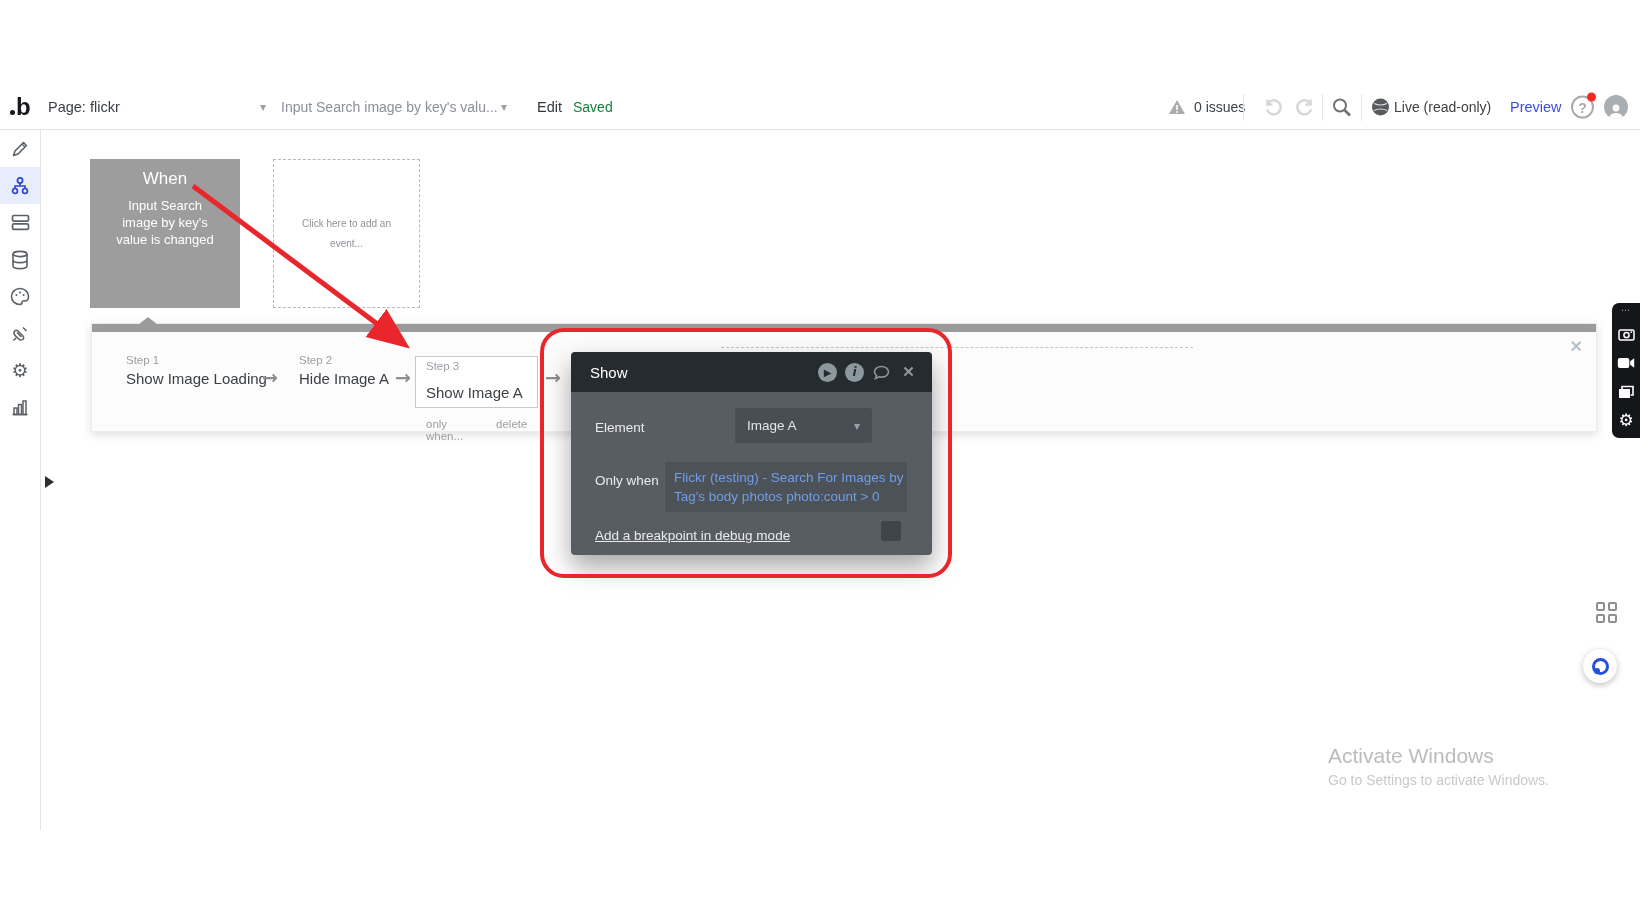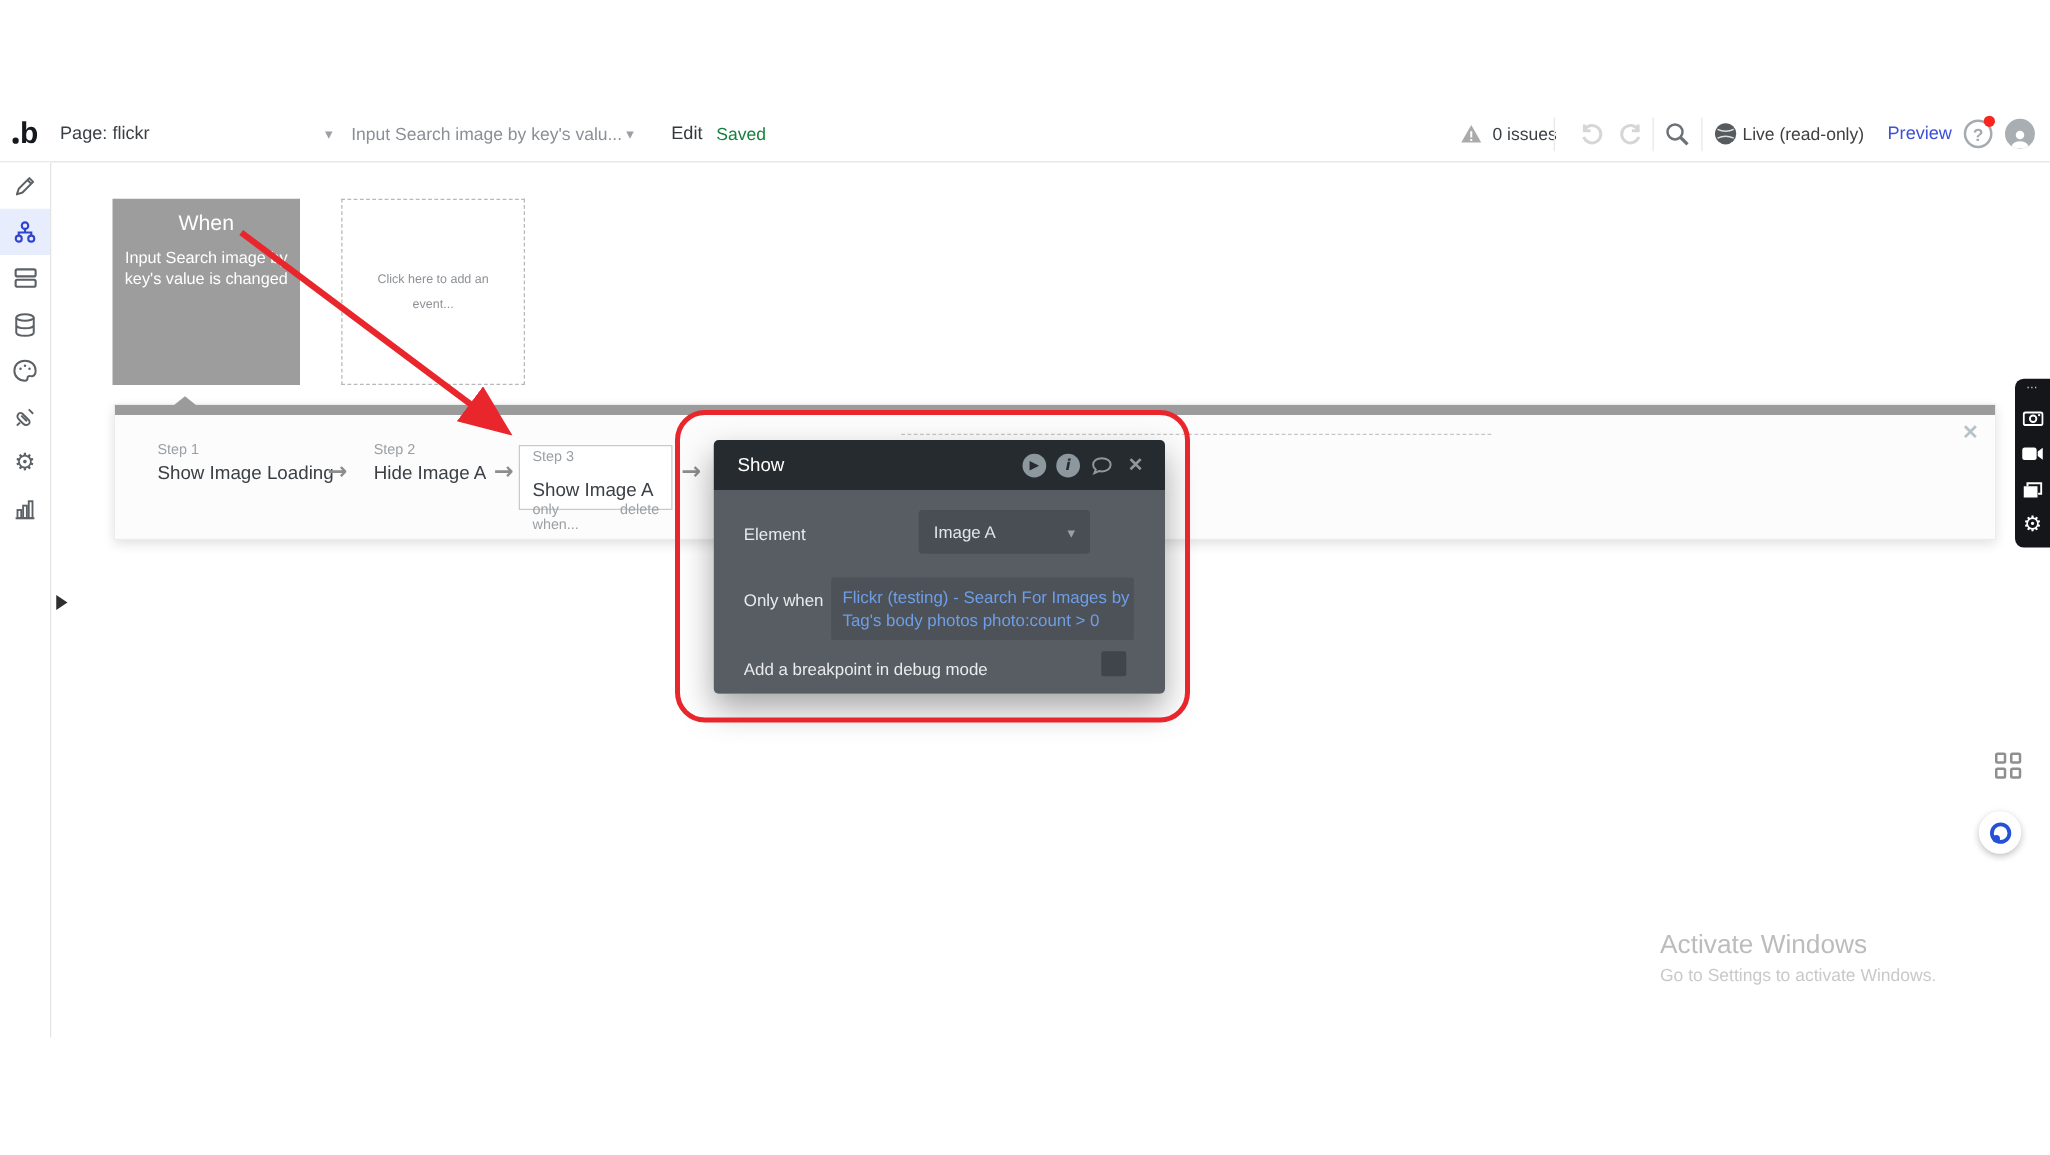--- a/index.html
+++ b/index.html
@@ -30,60 +30,60 @@
   .avatar { left:1604px; width:24px; height:24px; background:#a9aeb3; border-radius:50%; display:flex; align-items:flex-end; justify-content:center; overflow:hidden; }
 
   
   .sidebar { position:absolute; left:0; top:130px; width:41px; height:700px; background:#fff; border-right:1px solid #e4e4e4; }
   .side-item { width:40px; height:37px; display:flex; align-items:center; justify-content:center; color:#5c6166; cursor:pointer; }
   .side-item.active { background:#e7edfd; color:#2f45d0; }
   .side-item svg { display:block; }
   .gear-glyph { font-family:"DejaVu Sans", sans-serif; font-size:19px; line-height:1; }
 
   
-  .event-box { position:absolute; left:90px; top:159px; width:150px; height:149px; background:#9d9d9d; color:#fff; text-align:center; padding:10px 9px; }
+  .event-box { position:absolute; left:90px; top:159px; width:150px; height:149px; background:#9d9d9d; color:#fff; text-align:center; padding:10px 26px; }
   .event-box .t { font-size:17px; margin-bottom:8px; }
   .event-box .s { font-size:13px; line-height:17px; }
   .add-event-box { position:absolute; left:273px; top:159px; width:147px; height:149px; border:1px dashed #b8b8b8; background:#fff; color:#8d9196; font-size:10px; line-height:20px; display:flex; align-items:center; justify-content:center; text-align:center; padding:0 14px; cursor:pointer; }
   .collapse-tri { position:absolute; left:45px; top:476px; width:0; height:0; border-top:6px solid transparent; border-bottom:6px solid transparent; border-left:9px solid #2f2f2f; cursor:pointer; }
 
   
   .steps-panel { position:absolute; left:91px; top:323px; width:1506px; height:109px; background:#fcfcfc; border:1px solid #ececec; box-shadow:0 3px 9px rgba(0,0,0,0.12); z-index:2; }
   .steps-topbar { position:absolute; left:0; top:0; width:100%; height:8px; background:#9b9b9b; }
   .steps-pointer { position:absolute; left:46px; top:-7px; width:0; height:0; border-left:10px solid transparent; border-right:10px solid transparent; border-bottom:8px solid #9b9b9b; }
   .steps-close { position:absolute; right:13px; top:15px; color:#b7c3ca; font-size:16px; font-weight:bold; cursor:pointer; line-height:1; }
   .step { position:absolute; top:30px; }
   .step .lbl { font-size:11.5px; color:#9aa0a5; }
   .step .nm { font-size:15px; color:#3c4045; margin-top:4px; white-space:nowrap; }
   .step1 { left:34px; } .step2 { left:207px; }
   .step-arrow { position:absolute; top:42px; color:#8d8d8d; font-size:19px; font-weight:bold; font-family:"DejaVu Sans", sans-serif; }
   .arr1 { left:170px; } .arr2 { left:303px; } .arr3 { left:453px; }
   .step3-box { position:absolute; left:323px; top:32px; width:123px; height:52px; background:#fff; border:1px solid #c9c9c9; padding:3px 10px; cursor:pointer; }
   .step3-box .lbl { font-size:11.5px; color:#9aa0a5; }
   .step3-box .nm { font-size:15px; color:#3c4045; margin-top:12px; white-space:nowrap; }
-  .step3-meta { display:flex; gap:33px; margin-top:1px; }
+  .step3-meta { display:flex; gap:33px; margin-top:17px; }
   .step3-meta span { font-size:11.5px; color:#9aa0a5; cursor:pointer; }
   .dashed-slot { position:absolute; left:629px; top:23px; width:472px; height:0; border-top:1px dashed #c6c6c6; }
 
   
   .popup { position:absolute; left:571px; top:352px; width:361px; height:203px; z-index:5; box-shadow:0 12px 26px rgba(0,0,0,0.35); border-radius:4px; }
   .popup-header { height:40px; background:#262b2f; border-radius:4px 4px 0 0; display:flex; align-items:center; padding:0 14px 0 19px; }
   .popup-title { color:#fff; font-size:15px; flex:1; }
   .ph-ic { width:19px; height:19px; margin-left:8px; display:flex; align-items:center; justify-content:center; cursor:pointer; }
   .ph-circle { background:#8d979e; border-radius:50%; color:#262b2f; font-size:10px; font-weight:bold; font-family:"DejaVu Sans", sans-serif; }
   .ph-x { color:#8d979e; font-weight:bold; font-size:15px; }
   .popup-body { position:relative; height:163px; background:#575d63; border-radius:0 0 4px 4px; }
   .pb-label { position:absolute; color:#e9ebed; font-size:13.5px; }
   .el-label { left:24px; top:28px; }
   .el-dropdown { position:absolute; left:164px; top:16px; width:137px; height:35px; background:#484e54; border-radius:3px; display:flex; align-items:center; padding:0 12px; cursor:pointer; }
   .el-dropdown .val { color:#e3e6e9; font-size:13.5px; flex:1; }
   .ow-label { left:24px; top:81px; }
   .cond { position:absolute; left:94px; top:70px; width:242px; height:50px; background:#4c5257; border-radius:2px; padding:6px 9px; cursor:pointer; }
   .cond div { color:#6f9ee8; font-size:13.5px; line-height:19px; white-space:nowrap; }
-  .bp-label { left:24px; top:136px; }
+  .bp-label { left:24px; top:136px;text-decoration:underline; }
   .bp-check { position:absolute; left:310px; top:129px; width:20px; height:20px; background:#3f454a; border-radius:2px; cursor:pointer; }
 
   
   .red-rect { position:absolute; left:540px; top:328px; width:412px; height:250px; border:4px solid #e8262c; border-radius:24px; z-index:10; pointer-events:none; }
   .annot-svg { position:absolute; left:0; top:0; z-index:10; pointer-events:none; }
 
   
   .rec-bar { position:absolute; left:1612px; top:303px; width:28px; height:135px; background:#151619; border-radius:7px 0 0 7px; z-index:6; display:flex; flex-direction:column; align-items:center; color:#fff; }
   .rec-dots { font-size:9px; color:#cfcfcf; margin-top:2px; letter-spacing:1px; height:14px; }
   .rec-ic { height:29px; display:flex; align-items:center; justify-content:center; cursor:pointer; }

